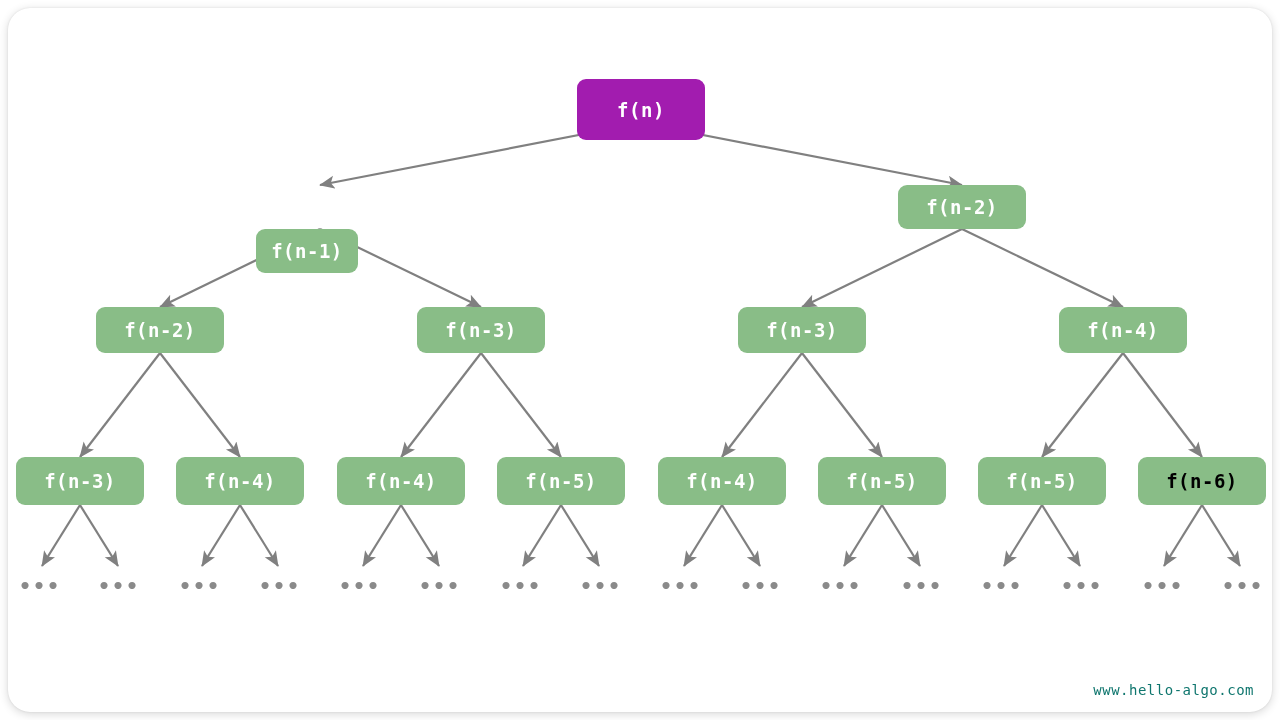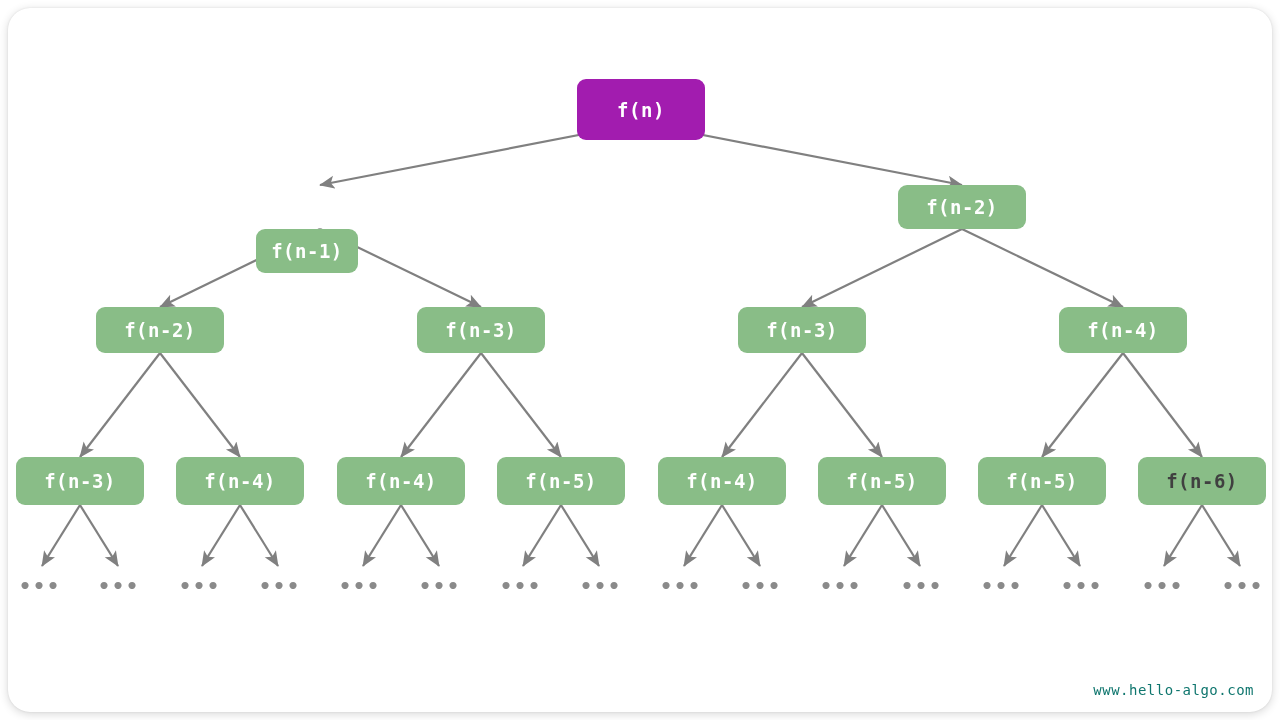--- a/index.html
+++ b/index.html
@@ -127,21 +127,21 @@
       <div class="node" style="left: 417px; top: 307px; width: 128px; height: 46px; background: rgb(137, 189, 135); color: rgb(255, 255, 255);">f(n-3)</div>
       <div class="node" style="left: 738px; top: 307px; width: 128px; height: 46px; background: rgb(137, 189, 135); color: rgb(255, 255, 255);">f(n-3)</div>
       <div class="node" style="left: 1059px; top: 307px; width: 128px; height: 46px; background: rgb(137, 189, 135); color: rgb(255, 255, 255);">f(n-4)</div>
       <div class="node" style="left: 16px; top: 457px; width: 128px; height: 48px; background: rgb(137, 189, 135); color: rgb(255, 255, 255);">f(n-3)</div>
       <div class="node" style="left: 176px; top: 457px; width: 128px; height: 48px; background: rgb(137, 189, 135); color: rgb(255, 255, 255);">f(n-4)</div>
       <div class="node" style="left: 337px; top: 457px; width: 128px; height: 48px; background: rgb(137, 189, 135); color: rgb(255, 255, 255);">f(n-4)</div>
       <div class="node" style="left: 497px; top: 457px; width: 128px; height: 48px; background: rgb(137, 189, 135); color: rgb(255, 255, 255);">f(n-5)</div>
       <div class="node" style="left: 658px; top: 457px; width: 128px; height: 48px; background: rgb(137, 189, 135); color: rgb(255, 255, 255);">f(n-4)</div>
       <div class="node" style="left: 818px; top: 457px; width: 128px; height: 48px; background: rgb(137, 189, 135); color: rgb(255, 255, 255);">f(n-5)</div>
       <div class="node" style="left: 978px; top: 457px; width: 128px; height: 48px; background: rgb(137, 189, 135); color: rgb(255, 255, 255);">f(n-5)</div>
-      <div class="node" style="left: 1138px; top: 457px; width: 128px; height: 48px; background: rgb(137, 189, 135); color: #404040;">f(n-6)</div>
+      <div class="node" style="left: 1138px; top: 457px; width: 128px; height: 48px; background: rgb(137, 189, 135); color: #000000;">f(n-6)</div>
     </div>
   <div id="ellipsis-layer">
       <div class="ellipsis" style="left: 40px; top: 586px;">•••</div>
       <div class="ellipsis" style="left: 119px; top: 586px;">•••</div>
       <div class="ellipsis" style="left: 200px; top: 586px;">•••</div>
       <div class="ellipsis" style="left: 280px; top: 586px;">•••</div>
       <div class="ellipsis" style="left: 360px; top: 586px;">•••</div>
       <div class="ellipsis" style="left: 440px; top: 586px;">•••</div>
       <div class="ellipsis" style="left: 521px; top: 586px;">•••</div>
       <div class="ellipsis" style="left: 601px; top: 586px;">•••</div>

